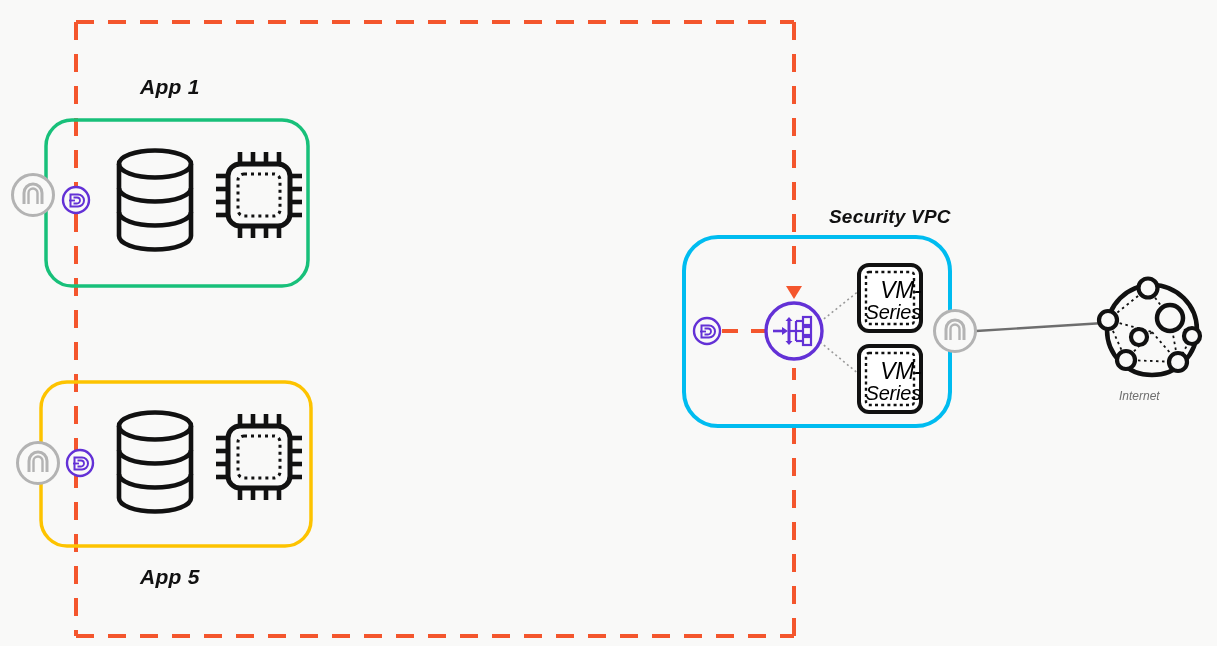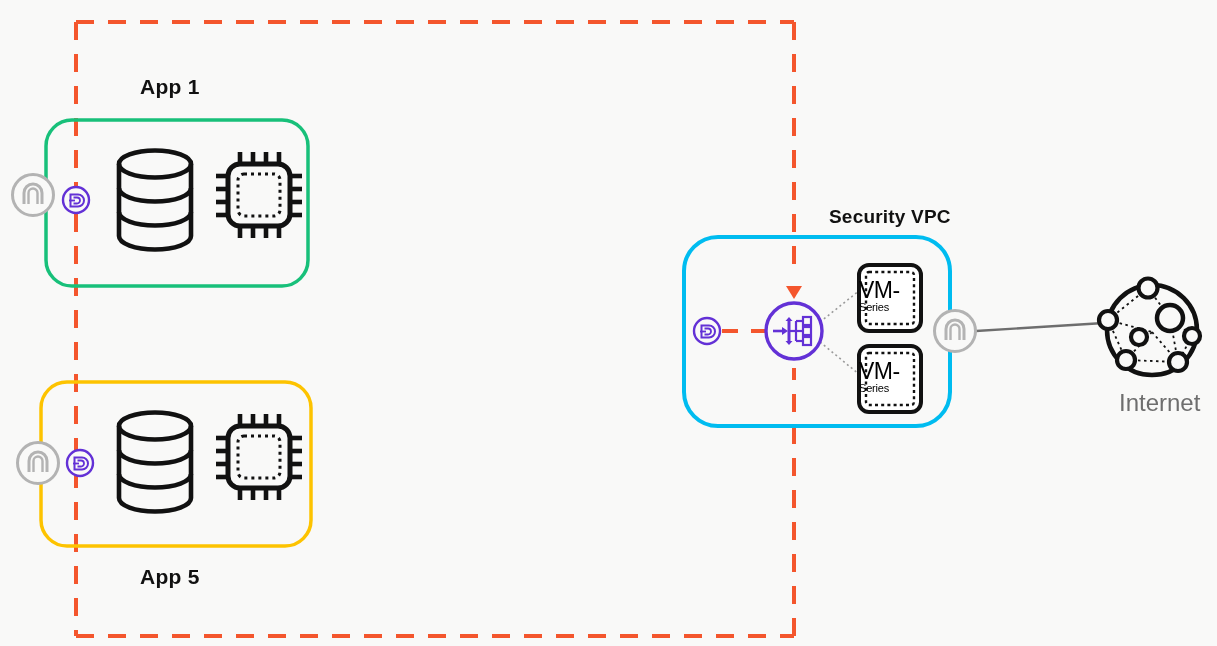--- a/index.html
+++ b/index.html
@@ -9,20 +9,21 @@
   }
   body {
     font-family: "Liberation Sans", sans-serif;
   }
   #canvas {
     position: relative;
     width: 1217px;
     height: 646px;
     background: #f9f9f8;
     overflow: hidden;
+    font-style: italic;
   }
   .svg-layer {
     position: absolute;
     left: 0;
     top: 0;
     width: 1217px;
     height: 646px;
   }
   .lbl {
     position: absolute;
@@ -36,35 +37,35 @@
     letter-spacing: 0.3px;
   }
   .lbl-vpc {
     font-size: 19px;
     letter-spacing: 0.2px;
   }
   .lbl-internet {
     position: absolute;
     font-family: "Liberation Sans", sans-serif;
     font-weight: normal;
-    font-size: 24px;
+    font-size: 12px;
     color: #6e6e6e;
     white-space: nowrap;
   }
   .vm-text {
     position: absolute;
     font-family: "Liberation Sans", sans-serif;
     font-weight: normal;
     color: #000;
-    text-align: left;
+    text-align: right;
     line-height: 1.0;
     white-space: nowrap;
   }
   .vm-top { font-size: 23px; letter-spacing: -0.5px; }
-  .vm-bot { font-size: 11px; letter-spacing: -0.2px; }
+  .vm-bot { font-size: 20px; letter-spacing: -0.2px; }
 </style>
 </head>
 <body>
 
 <div id="canvas">
 
   <svg class="svg-layer" viewBox="0 0 1217 646" xmlns="http://www.w3.org/2000/svg">
 
     <g>
 

